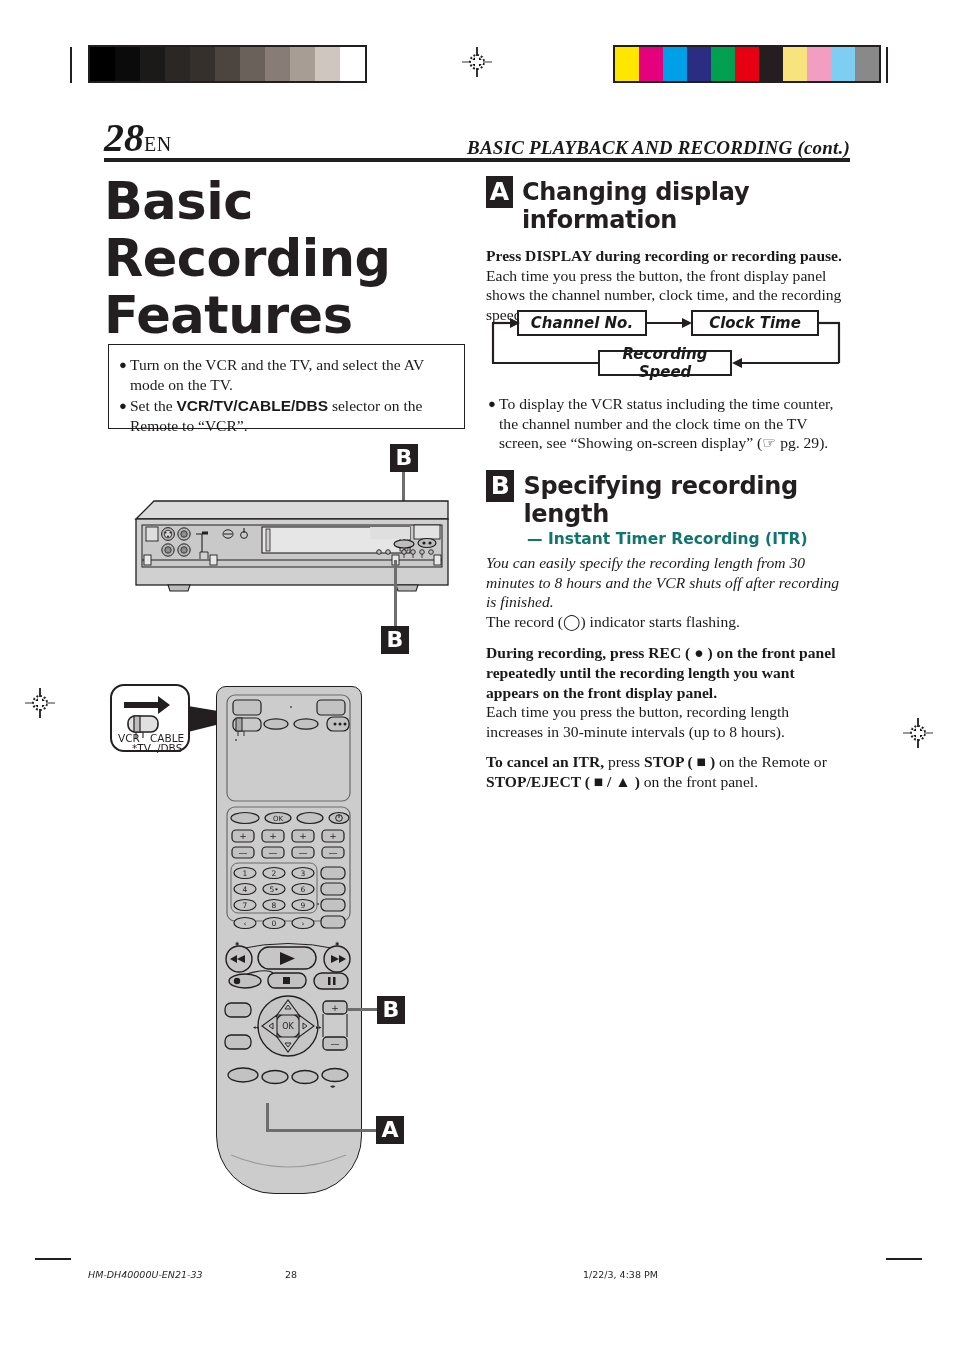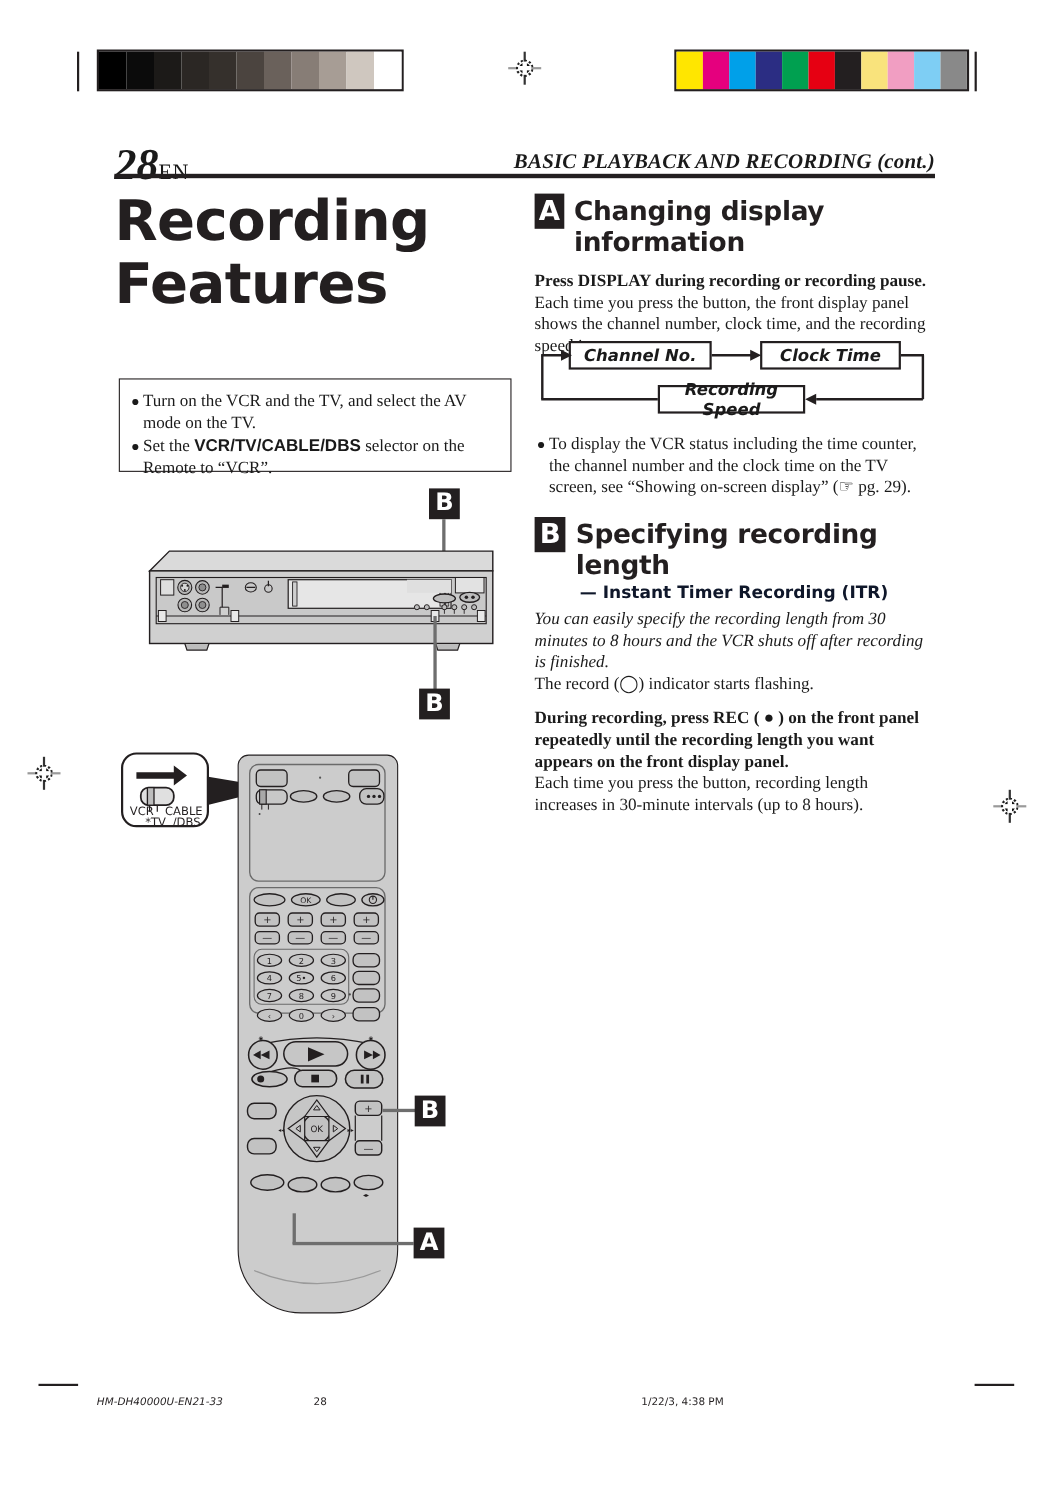--- a/index.html
+++ b/index.html
@@ -40,21 +40,21 @@
   .bl .dot{flex:0 0 11px;font-size:13px;line-height:19.5px;}
   .bl .tx{flex:1;}
   .bl b{font-family:Liberation Sans, sans-serif;}
 
   
   .badge{display:inline-block;width:32px;height:32px;background:#231f20;color:#fff;
          font-family:"DejaVu Sans",sans-serif;font-weight:bold;font-size:25px;
          text-align:center;line-height:32px;vertical-align:top;}
   .sechead{font-family:"DejaVu Sans",sans-serif;font-weight:bold;font-size:24px;line-height:28px;
            color:#231f20;letter-spacing:-0.3px;}
-  .subhead{font-family:"DejaVu Sans",sans-serif;font-weight:bold;font-size:15.5px;color:#0f172a;}
+  .subhead{font-family:"DejaVu Sans",sans-serif;font-weight:bold;font-size:15.5px;color:#0f766e;}
 
   .body{font-size:15.6px;line-height:19.6px;}
   .body b{font-weight:bold;}
 
   
   .flowbox{border:2px solid #231f20;background:#fff;font-family:"DejaVu Sans",sans-serif;
            font-weight:bold;font-size:15px;text-align:center;box-sizing:border-box;
            display:flex;align-items:center;justify-content:center;}
 
   
@@ -126,27 +126,28 @@
     <div class="rd"></div>
   <div class="rcut"></div>
     <div class="rcut2"></div>
 </div>
 
 <div class="abs cropline" style="left:70px;top:47px;width:2px;height:36px;"></div>
 <div class="abs cropline" style="left:886px;top:47px;width:2px;height:36px;"></div>
 <div class="abs cropline" style="left:35px;top:1258px;width:36px;height:2px;"></div>
 <div class="abs cropline" style="left:886px;top:1258px;width:36px;height:2px;"></div>
 
-<div class="abs pagenum" style="left:104px;top:118px;margin-top:12px;">
+<div class="abs pagenum" style="left:104px;top:118px;">
   <span>28</span><span class="en">EN</span>
 </div>
 <div class="abs runhead" style="right:104px;top:137px;margin-left:36px;">BASIC PLAYBACK AND RECORDING (cont.)</div>
 <div class="abs headrule" style="left:104px;top:158px;width:746px;"></div>
 
 <div class="abs bigtitle" style="left:104px;top:173px;width:360px;">
+  <div>Basic</div>
   <div>Recording</div>
   <div>Features</div>
 </div>
 
 <div class="abs notebox" style="left:108px;top:344px;width:357px;height:85px;">
   <div class="bl">
     <span class="dot">●</span>
     <span class="tx">Turn on the VCR and the TV, and select the AV mode on the TV.</span>
   </div>
   <div class="bl">
@@ -436,17 +437,20 @@
     <span class="badge">B</span>
     <span class="sechead" style="padding-top:2px;">Specifying recording length</span>
   </div>
   <div class="subhead" style="margin-left:41px;margin-top:2px;">— Instant Timer Recording (ITR)</div>
   <div class="body" style="margin-top:5px;font-style:italic;">You can easily specify the recording length from 30 minutes to 8 hours and the VCR shuts off after recording is finished.</div>
   <div class="body">The record (◯) indicator starts flashing.</div>
   <div class="body" style="margin-top:12px;">
     <b>During recording, press REC ( ● ) on the front panel repeatedly until the recording length you want appears on the front display panel.</b>
   </div>
   <div class="body">Each time you press the button, recording length increases in 30-minute intervals (up to 8 hours).</div>
+  <div class="body" style="margin-top:11px;">
+    <b>To cancel an ITR,</b><span> press </span><b>STOP ( ■ )</b><span> on the Remote or </span><b>STOP/EJECT ( ■ / ▲ )</b><span> on the front panel.</span>
+  </div>
 </div>
 
 <div class="abs footer" style="left:88px;top:1269px;font-style:italic;">HM-DH40000U-EN21-33</div>
 <div class="abs footer" style="left:285px;top:1269px;">28</div>
 <div class="abs footer" style="left:583px;top:1269px;">1/22/3, 4:38 PM</div>
 
 </body></html>

